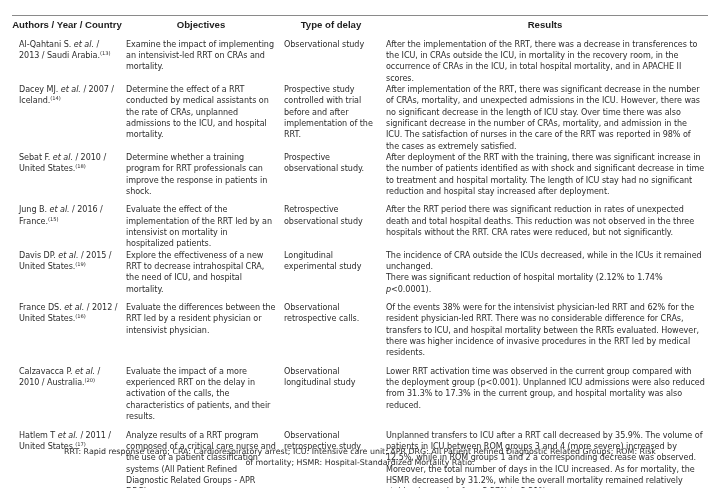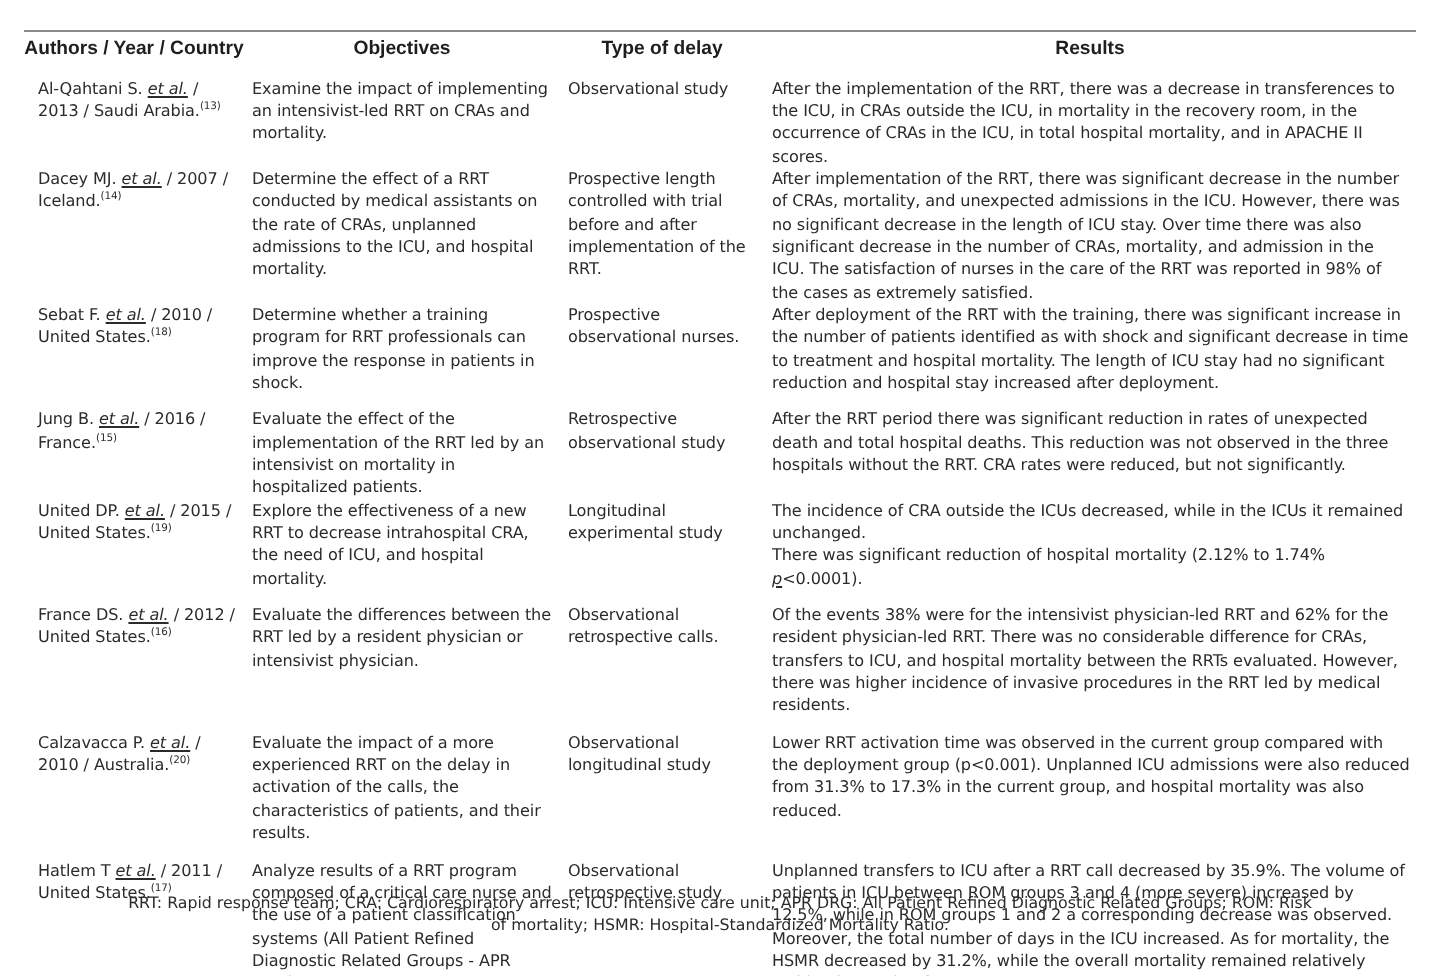--- a/index.html
+++ b/index.html
@@ -19,21 +19,21 @@
       color: #2b2b2b; letter-spacing: -0.05px;
     }
     tbody tr td { padding-bottom: 0; }
     tbody tr.gap-after td { padding-bottom: 7px; }
     tbody tr:last-child td { border-bottom: 1px solid #6e6e6e; padding-bottom: 1px; }
     col.c1 { width: 110px; }
     col.c2 { width: 158px; }
     col.c3 { width: 102px; }
     col.c4 { width: 326px; }
     td.author { padding-left: 7px; }
-    .it { font-style: italic; text-decoration: underline; }
+    .it { font-style: italic; }
     sup.ref { font-size: 5.2px; vertical-align: 3.5px; line-height: 0; }
     .footnote {
       position: absolute; left: 0; top: 447px; width: 720px; text-align: center;
       font-size: 7.9px; line-height: 10.6px; color: #2b2b2b;
     }
   </style>
 </head>
 <body>
 
 <div class="page">
@@ -58,40 +58,40 @@
         <tr>
           <td class="author"><span>Al-Qahtani S.</span> <span class="it">et al.</span> <span>/ 2013 / Saudi Arabia.</span><sup class="ref">(13)</sup></td>
           <td>Examine the impact of implementing an intensivist-led RRT on CRAs and mortality.</td>
           <td>Observational study</td>
           <td>After the implementation of the RRT, there was a decrease in transferences to the ICU, in CRAs outside the ICU, in mortality in the recovery room, in the occurrence of CRAs in the ICU, in total hospital mortality, and in APACHE II scores.</td>
         </tr>
 
         <tr>
           <td class="author"><span>Dacey MJ.</span> <span class="it">et al.</span> <span>/ 2007 / Iceland.</span><sup class="ref">(14)</sup></td>
           <td>Determine the effect of a RRT conducted by medical assistants on the rate of CRAs, unplanned admissions to the ICU, and hospital mortality.</td>
-          <td>Prospective length controlled with trial before and after implementation of the RRT.</td>
+          <td>Prospective study controlled with trial before and after implementation of the RRT.</td>
           <td>After implementation of the RRT, there was significant decrease in the number of CRAs, mortality, and unexpected admissions in the ICU. However, there was no significant decrease in the length of ICU stay. Over time there was also significant decrease in the number of CRAs, mortality, and admission in the ICU. The satisfaction of nurses in the care of the RRT was reported in 98% of the cases as extremely satisfied.</td>
         </tr>
 
         <tr class="gap-after">
           <td class="author"><span>Sebat F.</span> <span class="it">et al.</span> <span>/ 2010 / United States.</span><sup class="ref">(18)</sup></td>
           <td>Determine whether a training program for RRT professionals can improve the response in patients in shock.</td>
-          <td>Prospective observational nurses.</td>
+          <td>Prospective observational study.</td>
           <td>After deployment of the RRT with the training, there was significant increase in the number of patients identified as with shock and significant decrease in time to treatment and hospital mortality. The length of ICU stay had no significant reduction and hospital stay increased after deployment.</td>
         </tr>
 
         <tr>
           <td class="author"><span>Jung B.</span> <span class="it">et al.</span> <span>/ 2016 / France.</span><sup class="ref">(15)</sup></td>
           <td>Evaluate the effect of the implementation of the RRT led by an intensivist on mortality in hospitalized patients.</td>
           <td>Retrospective observational study</td>
           <td>After the RRT period there was significant reduction in rates of unexpected death and total hospital deaths. This reduction was not observed in the three hospitals without the RRT. CRA rates were reduced, but not significantly.</td>
         </tr>
 
         <tr class="gap-after">
-          <td class="author"><span>United DP.</span> <span class="it">et al.</span> <span>/ 2015 / United States.</span><sup class="ref">(19)</sup></td>
+          <td class="author"><span>Davis DP.</span> <span class="it">et al.</span> <span>/ 2015 / United States.</span><sup class="ref">(19)</sup></td>
           <td>Explore the effectiveness of a new RRT to decrease intrahospital CRA, the need of ICU, and hospital mortality.</td>
           <td>Longitudinal experimental study</td>
           <td><span>The incidence of CRA outside the ICUs decreased, while in the ICUs it remained unchanged.</span><br><span>There was significant reduction of hospital mortality (2.12% to 1.74% </span><span class="it">p</span><span>&lt;0.0001).</span></td>
         </tr>
 
         <tr class="gap-after">
           <td class="author"><span>France DS.</span> <span class="it">et al.</span> <span>/ 2012 / United States.</span><sup class="ref">(16)</sup></td>
           <td>Evaluate the differences between the RRT led by a resident physician or intensivist physician.</td>
           <td>Observational retrospective calls.</td>
           <td>Of the events 38% were for the intensivist physician-led RRT and 62% for the resident physician-led RRT. There was no considerable difference for CRAs, transfers to ICU, and hospital mortality between the RRTs evaluated. However, there was higher incidence of invasive procedures in the RRT led by medical residents.</td>

